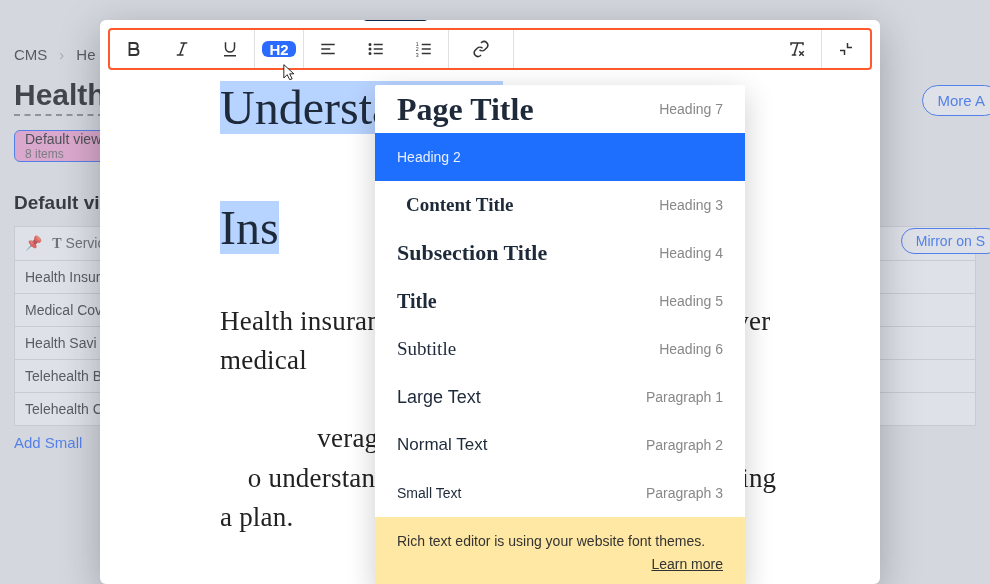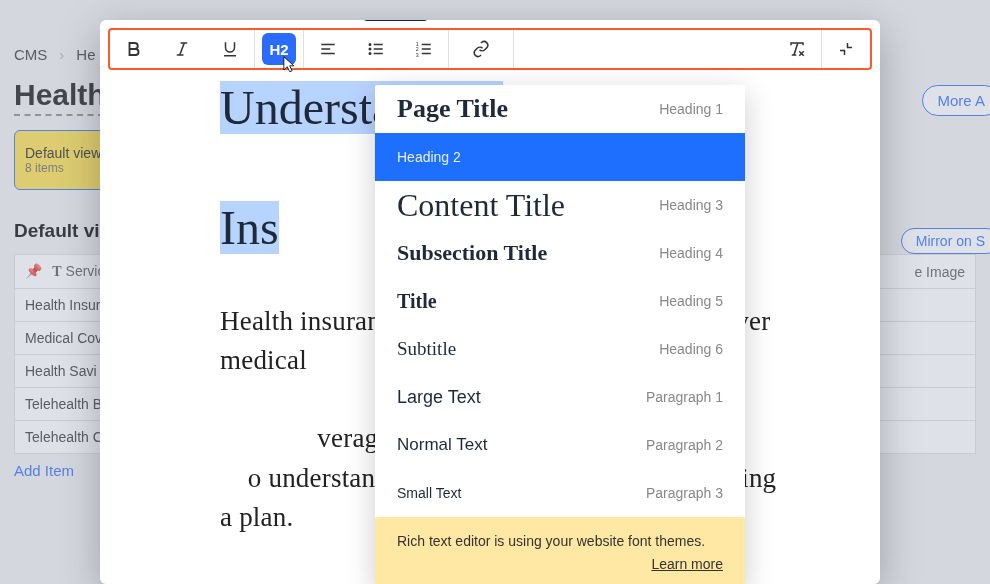--- a/index.html
+++ b/index.html
@@ -5,59 +5,59 @@
 * { box-sizing: border-box; margin: 0; padding: 0; }
 body { font-family: -apple-system, "Helvetica Neue", Arial, sans-serif; width: 990px; height: 584px; overflow: hidden; background: #fff; position: relative; }
 .top-strip { height: 6px; background: #1d2d3c; position: absolute; top: 0; left: 0; right: 0; }
 .bg-layer { position: absolute; top: 0; left: 0; width: 990px; height: 584px; background: #f0f0f0; pointer-events: none; }
 .bg-dim { position: absolute; top: 0; left: 0; width: 990px; height: 584px; background: rgba(160,170,190,0.35); }
 .bg-content { position: absolute; top: 40px; left: 0; padding: 0 14px; width: 100%; }
 .breadcrumb { font-size: 15px; color: #333; display: flex; gap: 12px; align-items: center; height: 28px; }
 .breadcrumb .sep { color: #aaa; }
 .bg-title { font-size: 30px; font-weight: 800; margin-top: 10px; color: #111; }
 .bg-title-underline { border-bottom: 2px dashed #888; width: 90px; margin-top: 2px; }
-.view-pill { margin-top: 14px; display: inline-block; border: 1.5px solid #2b6cff; border-radius: 6px; padding: 14px 10px; background: #fde047; }
+.view-pill { margin-top: 14px; display: inline-block; border: 1.5px solid #2b6cff; border-radius: 6px; padding: 0 10px; background: #f9a8d4; }
 .view-pill .t { font-size: 14px; color: #222; display: block; }
 .view-pill .s { font-size: 12px; color: #666; display: block; }
 .view-header { font-weight: 800; font-size: 19px; margin-top: 30px; }
 .action-btn { position: absolute; top: 85px; right: -10px; border: 1px solid #2b6cff; color: #2b6cff; background: #fff; padding: 6px 14px; border-radius: 20px; font-size: 15px; }
 .mirror-btn { position: absolute; top: 228px; right: -10px; border: 1px solid #2b6cff; color: #2b6cff; background: #fff; padding: 4px 14px; border-radius: 20px; font-size: 14px; }
 .bg-table { margin-top: 12px; border-collapse: collapse; width: 100%; }
 .bg-table th, .bg-table td { border: 1px solid #ddd; padding: 8px 10px; font-size: 14px; text-align: left; color: #333; background: #fff; }
 .bg-table th { font-weight: 500; color: #555; }
 .add-item { color: #2b6cff; font-size: 15px; margin-top: 8px; display: inline-block; }
 
 .modal { position: absolute; top: 20px; left: 100px; width: 780px; height: 564px; background: #fff; border-radius: 6px; box-shadow: 0 10px 40px rgba(0,0,0,0.25); overflow: hidden; }
 .tooltip { position: absolute; top: -20px; left: 262px; background: #0f2a44; color: #fff; padding: 3px 10px; font-size: 13px; border-radius: 5px; z-index: 5; }
 .toolbar-wrap { padding: 8px; }
 .toolbar { border: 2px solid #ff5a2e; border-radius: 4px; height: 42px; display: flex; align-items: stretch; position: relative; }
 .tb-group { display: flex; align-items: center; border-right: 1px solid #e0e0e0; }
 .tb-btn { width: 48px; display: flex; align-items: center; justify-content: center; color: #333; }
 .tb-btn svg { width: 18px; height: 18px; }
-.tb-h2 { background: #2b6cff; color: #fff; border-radius: 6px; width: 34px; height: 32px; display: flex; align-items: center; justify-content: center; font-weight: 800; font-size: 15px; margin: 12px 7px; position: relative; }
+.tb-h2 { background: #2b6cff; color: #fff; border-radius: 6px; width: 34px; height: 16px; display: flex; align-items: center; justify-content: center; font-weight: 800; font-size: 15px; margin: 12px 7px; position: relative; }
 .cursor { position: absolute; top: 22px; left: 16px; width: 20px; height: 20px; }
 .tb-spacer { flex: 1; }
 .editor-body { padding: 0 100px 0 120px; position: relative; }
 .heading-highlight { font-family: Georgia, "Times New Roman", serif; font-size: 48px; font-weight: 500; line-height: 1.25; color: #1e2a3a; }
 .heading-highlight .hl { background: #b7d3ff; }
 .body-text { font-family: Georgia, "Times New Roman", serif; font-size: 27px; line-height: 1.45; color: #222; margin-top: 44px; letter-spacing: 0.2px; }
 
 .dropdown { position: absolute; top: 65px; left: 275px; width: 370px; background: #fff; box-shadow: 0 8px 30px rgba(0,0,0,0.2); border-radius: 2px; z-index: 10; overflow: hidden; }
 .dd-item { display: flex; justify-content: space-between; align-items: center; padding: 0 22px; height: 48px; }
 .dd-item.sel { background: #1f6fff; color: #fff; }
 .dd-item .lbl { font-family: Georgia, serif; color: #1e2a3a; }
 .dd-item.sel .lbl { color: #fff; }
 .dd-item .tag { font-size: 14px; color: #888; }
 .dd-item.sel .tag { color: #e6efff; }
 .dd-notice { background: #ffe8a3; padding: 14px 22px; font-size: 14px; color: #333; line-height: 1.5; }
 .dd-notice .lm { text-decoration: underline; display: block; margin-top: 2px; text-align: right; }
 
-.h1 .lbl { font-size: 26px; font-weight: 800; }
+.h1 .lbl { font-size: 32px; font-weight: 800; }
 .h2 .lbl { font-size: 28px; font-weight: 800; }
-.h3 .lbl { font-size: 32px; font-weight: 400; }
+.h3 .lbl { font-size: 19px; font-weight: 700; margin-left: 9px; }
 .h4 .lbl { font-size: 22px; font-weight: 800; }
 .h5 .lbl { font-size: 20px; font-weight: 800; }
 .h6 .lbl { font-size: 19px; font-weight: 500; }
 .p1 .lbl { font-size: 18px; font-weight: 500; font-family: inherit; }
 .p2 .lbl { font-size: 17px; font-weight: 500; font-family: inherit; }
 .p3 .lbl { font-size: 14px; font-weight: 500; font-family: inherit; }
 </style>
 </head>
 <body>
 
@@ -105,21 +105,21 @@
           <tr>
             <td>Telehealth B</td>
             <td></td>
           </tr>
           <tr>
             <td>Telehealth C</td>
             <td></td>
           </tr>
         </tbody>
     </table>
-    <span class="add-item">Add Item</span>
+    <span class="add-item">Add Small</span>
   </div>
   <div class="action-btn">More A</div>
   <div class="mirror-btn">Mirror on S</div>
   <div class="bg-dim"></div>
 </div>
 
 <div class="modal">
   <div class="tooltip">Themes</div>
 
   <div class="toolbar-wrap">
@@ -217,21 +217,21 @@
       <span class="hl">U</span><span class="hl">nderstanding</span><span> </span><span style="visibility:hidden">XXXXXX</span><span class="hl">ealth</span><br>
       <span class="hl">Ins</span>
     </div>
     <div class="body-text">Health insurance &nbsp; &nbsp; &nbsp; &nbsp; &nbsp; &nbsp; &nbsp; &nbsp; &nbsp; &nbsp; &nbsp; &nbsp; &nbsp; &nbsp; &nbsp; gned to cover medical &nbsp; &nbsp; &nbsp; &nbsp; &nbsp; &nbsp; &nbsp; &nbsp; &nbsp; &nbsp; &nbsp; &nbsp; &nbsp; &nbsp; &nbsp; ents and healthcare &nbsp; &nbsp; &nbsp; &nbsp; &nbsp; &nbsp; &nbsp; &nbsp; &nbsp; &nbsp; &nbsp; &nbsp; &nbsp; &nbsp; &nbsp; &nbsp; &nbsp; &nbsp; ey can vary significant &nbsp; &nbsp; &nbsp; &nbsp; &nbsp; &nbsp; &nbsp; &nbsp; &nbsp; &nbsp; &nbsp; &nbsp; &nbsp; &nbsp; verage, and cost, so it &nbsp; &nbsp; &nbsp; &nbsp; &nbsp; &nbsp; &nbsp; &nbsp; &nbsp; &nbsp; &nbsp; &nbsp; &nbsp; &nbsp; &nbsp; &nbsp; &nbsp; &nbsp; o understand your &nbsp; &nbsp; &nbsp; &nbsp; &nbsp; &nbsp; &nbsp; &nbsp; &nbsp; &nbsp; &nbsp; &nbsp; &nbsp; &nbsp; &nbsp; &nbsp; &nbsp; hoosing a plan.</div>
   </div>
 
   <div class="dropdown">
     <div id="dd-items">
         <div class="dd-item h1">
           <span class="lbl">Page Title</span>
-          <span class="tag">Heading 1</span>
+          <span class="tag">Heading 7</span>
         </div>
         <div class="dd-item h2 sel">
           <span class="tag">Heading 2</span>
         </div>
         <div class="dd-item h3">
           <span class="lbl">Content Title</span>
           <span class="tag">Heading 3</span>
         </div>
         <div class="dd-item h4">
           <span class="lbl">Subsection Title</span>

